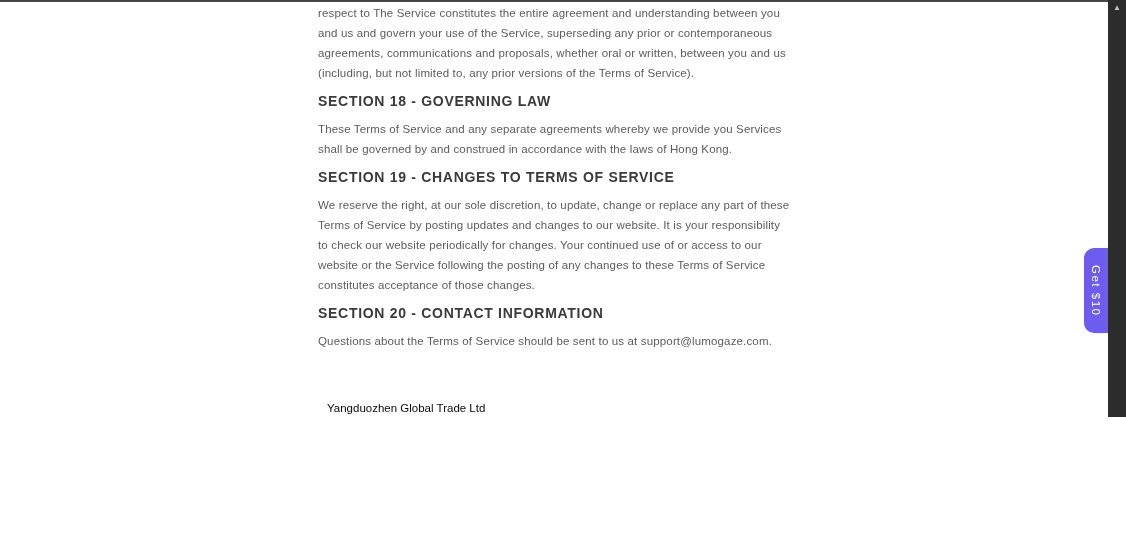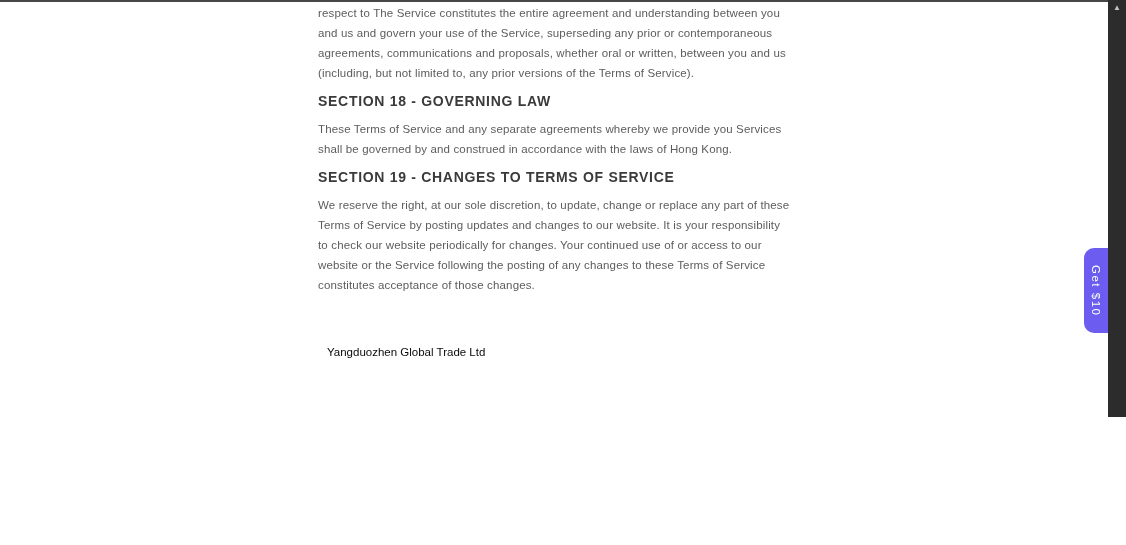--- a/index.html
+++ b/index.html
@@ -116,20 +116,22 @@
 
   <main class="content">
     <p>respect to The Service constitutes the entire agreement and understanding between you and us and govern your use of the Service, superseding any prior or contemporaneous agreements, communications and proposals, whether oral or written, between you and us (including, but not limited to, any prior versions of the Terms of Service).</p>
 
     <h3>SECTION 18 - GOVERNING LAW</h3>
     <p>These Terms of Service and any separate agreements whereby we provide you Services shall be governed by and construed in accordance with the laws of Hong Kong.</p>
 
     <h3>SECTION 19 - CHANGES TO TERMS OF SERVICE</h3>
     <p>We reserve the right, at our sole discretion, to update, change or replace any part of these Terms of Service by posting updates and changes to our website. It is your responsibility to check our website periodically for changes. Your continued use of or access to our website or the Service following the posting of any changes to these Terms of Service constitutes acceptance of those changes.</p>
 
+    <h3>SECTION 20 - CONTACT INFORMATION</h3>
+    <p>Questions about the Terms of Service should be sent to us at support@lumogaze.com.</p>
 
     <div class="company-block">
       <div>Yangduozhen Global Trade Ltd</div>
       
       
     </div>
   </main>
 
   <div class="get-offer-tab">
     <span class="vlabel">Get $10</span>

